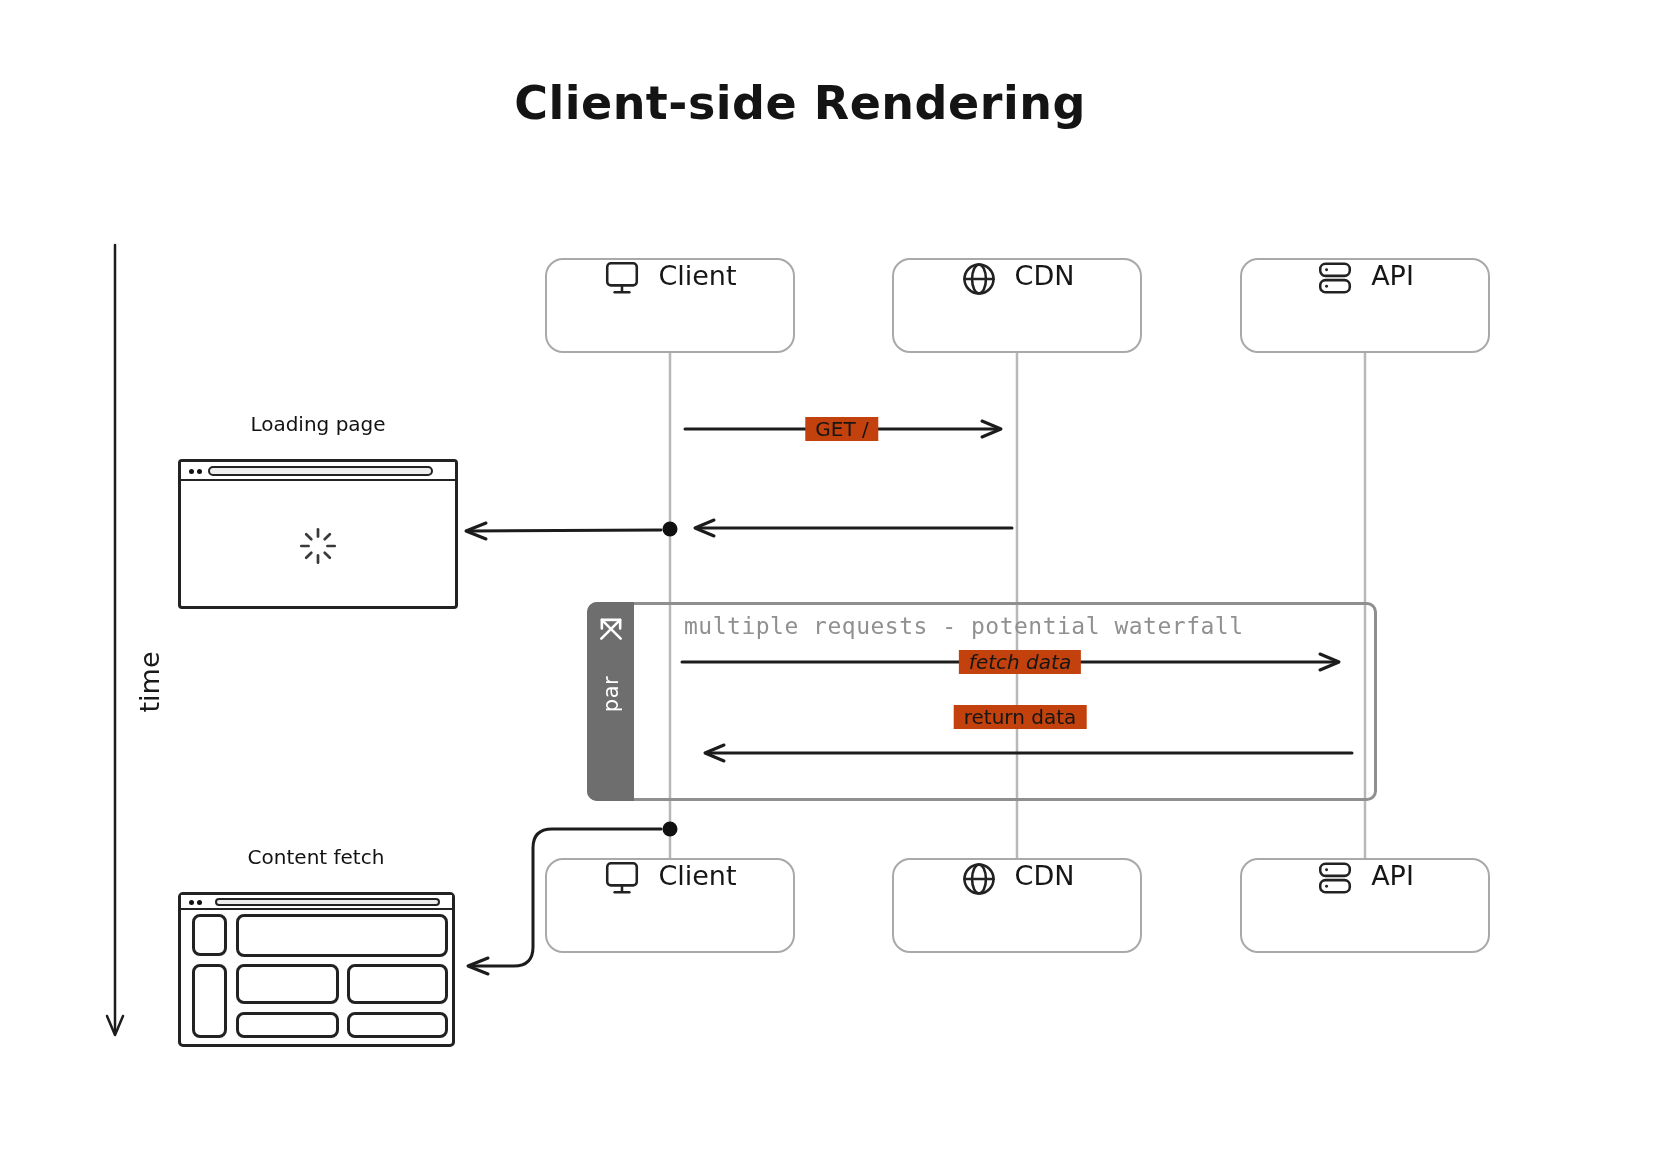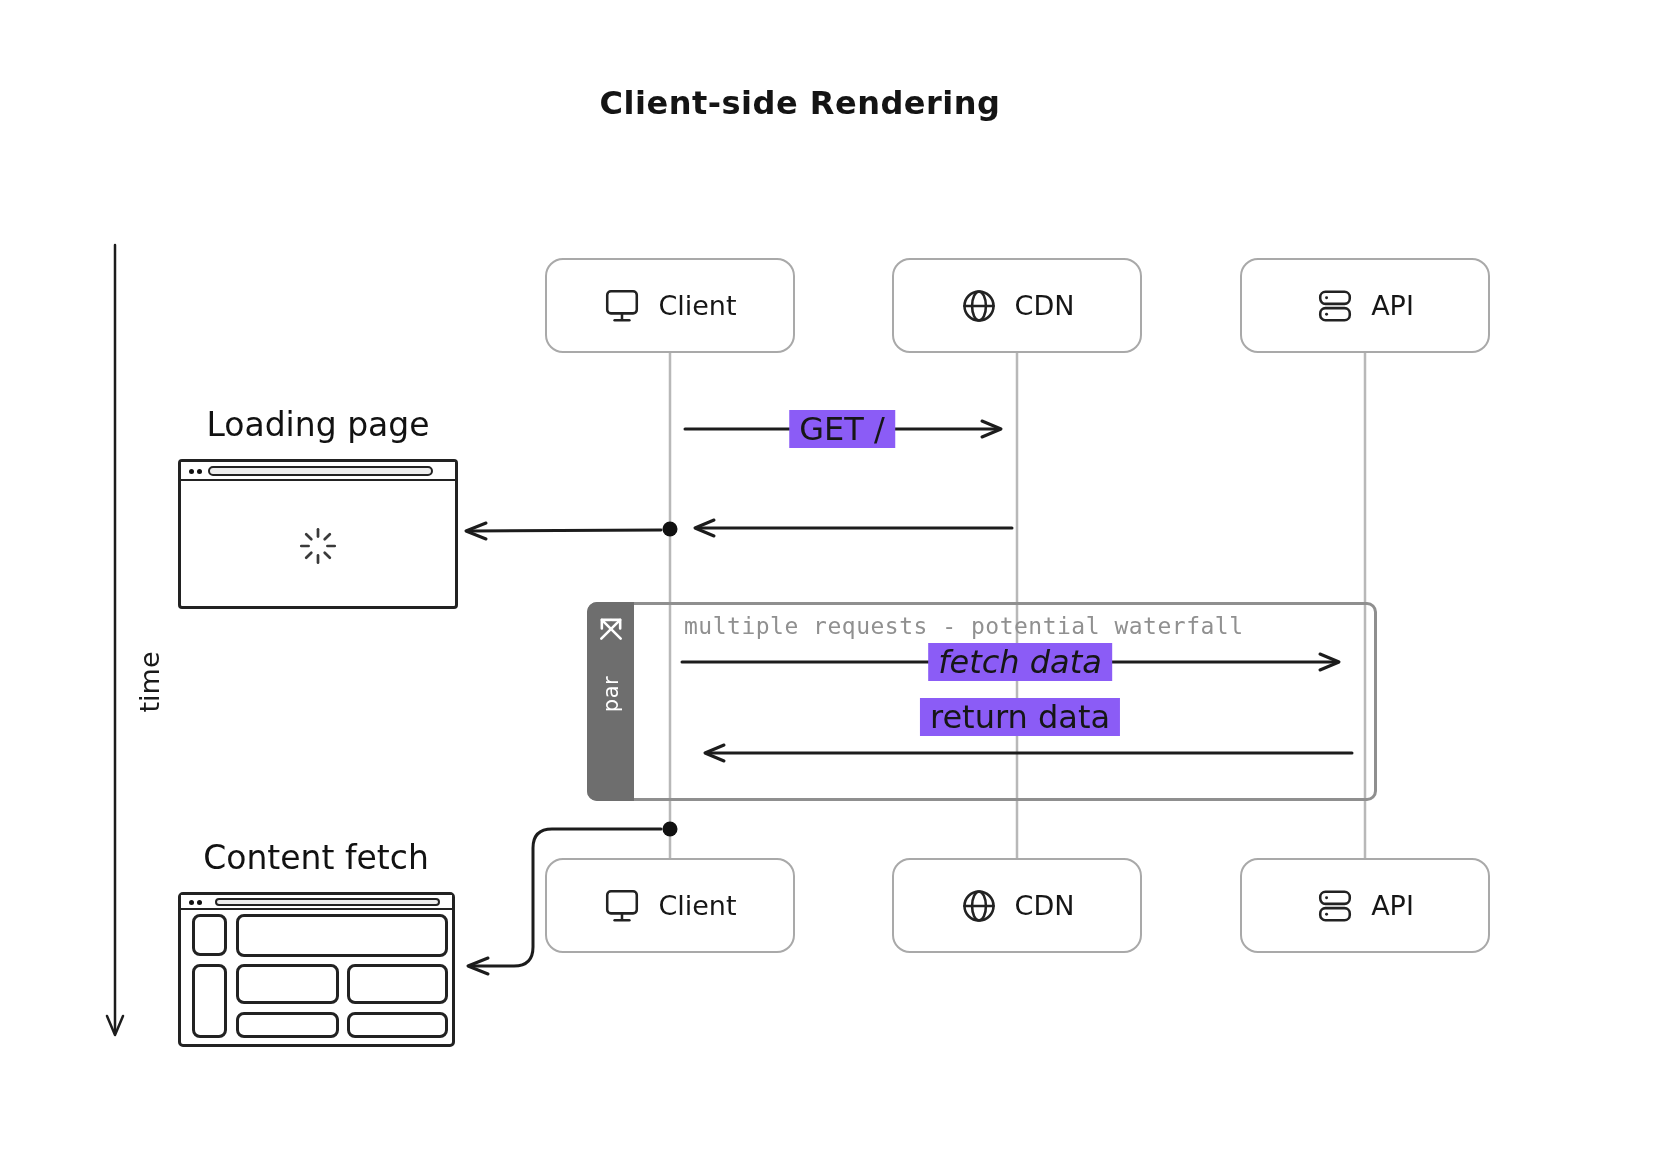--- a/index.html
+++ b/index.html
@@ -3,42 +3,42 @@
 <meta charset="utf-8">
 <style>
   html,body{margin:0;padding:0;background:#fff;}
   .canvas{
     position:relative;width:1654px;height:1170px;background:#ffffff;
     font-family:"DejaVu Sans",sans-serif;color:#1c1c1c;overflow:hidden;
   }
   .abs{position:absolute;}
   .center{transform:translate(-50%,-50%);}
   .title{
-    font-size:32px;font-weight:700;letter-spacing:.5px;color:#141414;white-space:nowrap;
+    font-size:46px;font-weight:700;letter-spacing:.5px;color:#141414;white-space:nowrap;
   }
   svg.layer{position:absolute;left:0;top:0;z-index:1;}
   
   .actor{
     position:absolute;width:250px;height:95px;box-sizing:border-box;
     border:2px solid #a9a9a9;border-radius:18px;background:#fff;z-index:5;
-    display:flex;align-items:center;justify-content:center;gap:17px;
+    display:flex;align-items:flex-start;justify-content:center;gap:17px;
   }
   .actor .lbl{font-size:27px;font-weight:500;color:#161616;white-space:nowrap;}
   
   .msglbl{
-    position:absolute;z-index:4;background:#8b5cf6;padding:0 10px;
-    font-size:32px;font-weight:500;color:#161616;white-space:nowrap;
+    position:absolute;z-index:4;background:#c2410c;padding:0 10px;
+    font-size:20px;font-weight:500;color:#161616;white-space:nowrap;
   }
   .notelbl{
     position:absolute;z-index:4;font-family:"DejaVu Sans Mono",monospace;
     font-size:23px;color:#909090;letter-spacing:.5px;white-space:nowrap;
     transform:translateY(-50%);
   }
   .annlbl{
-    position:absolute;z-index:4;font-size:33px;font-weight:500;color:#121212;
+    position:absolute;z-index:4;font-size:20px;font-weight:500;color:#121212;
     white-space:nowrap;transform:translate(-50%,-50%);
   }
   .vertlbl{
     position:absolute;z-index:4;font-size:27px;font-weight:500;color:#1a1a1a;
     white-space:nowrap;transform:translate(-50%,-50%) rotate(-90deg);
   }
   
   .par-frame{
     position:absolute;left:587px;top:602px;width:790px;height:199px;box-sizing:border-box;
     border:3px solid #8f8f8f;border-radius:10px;background:transparent;z-index:2;

